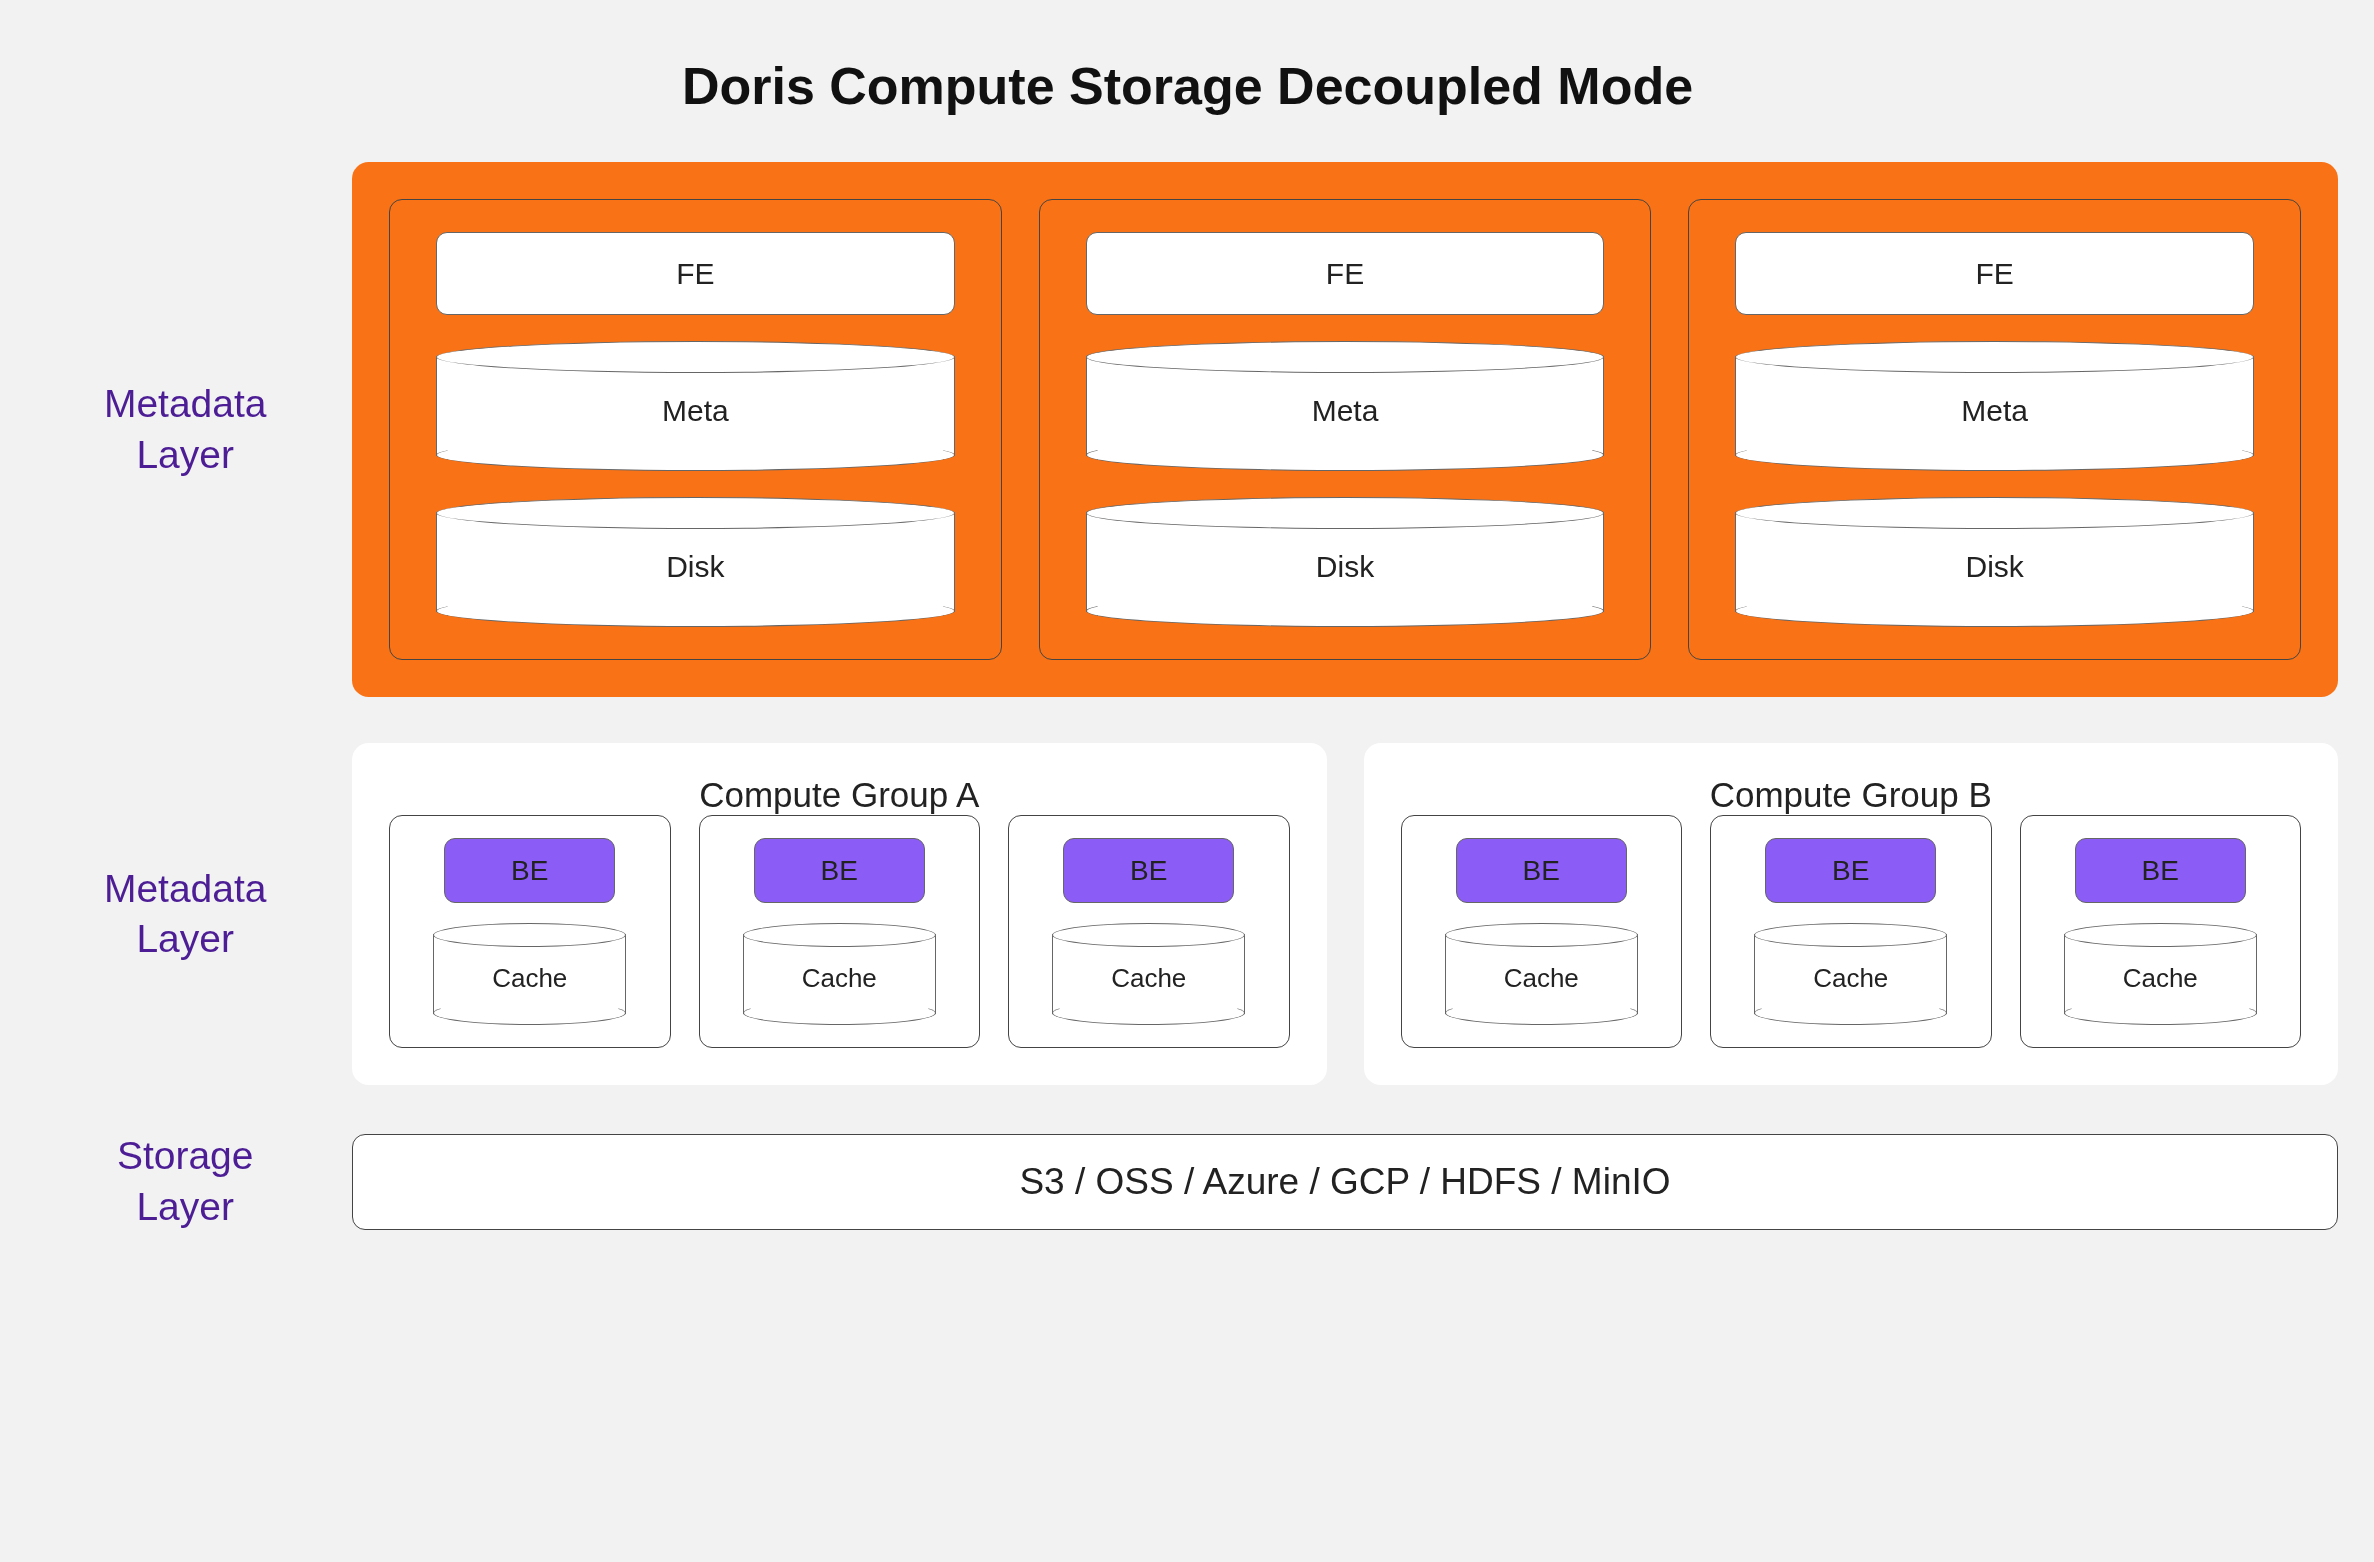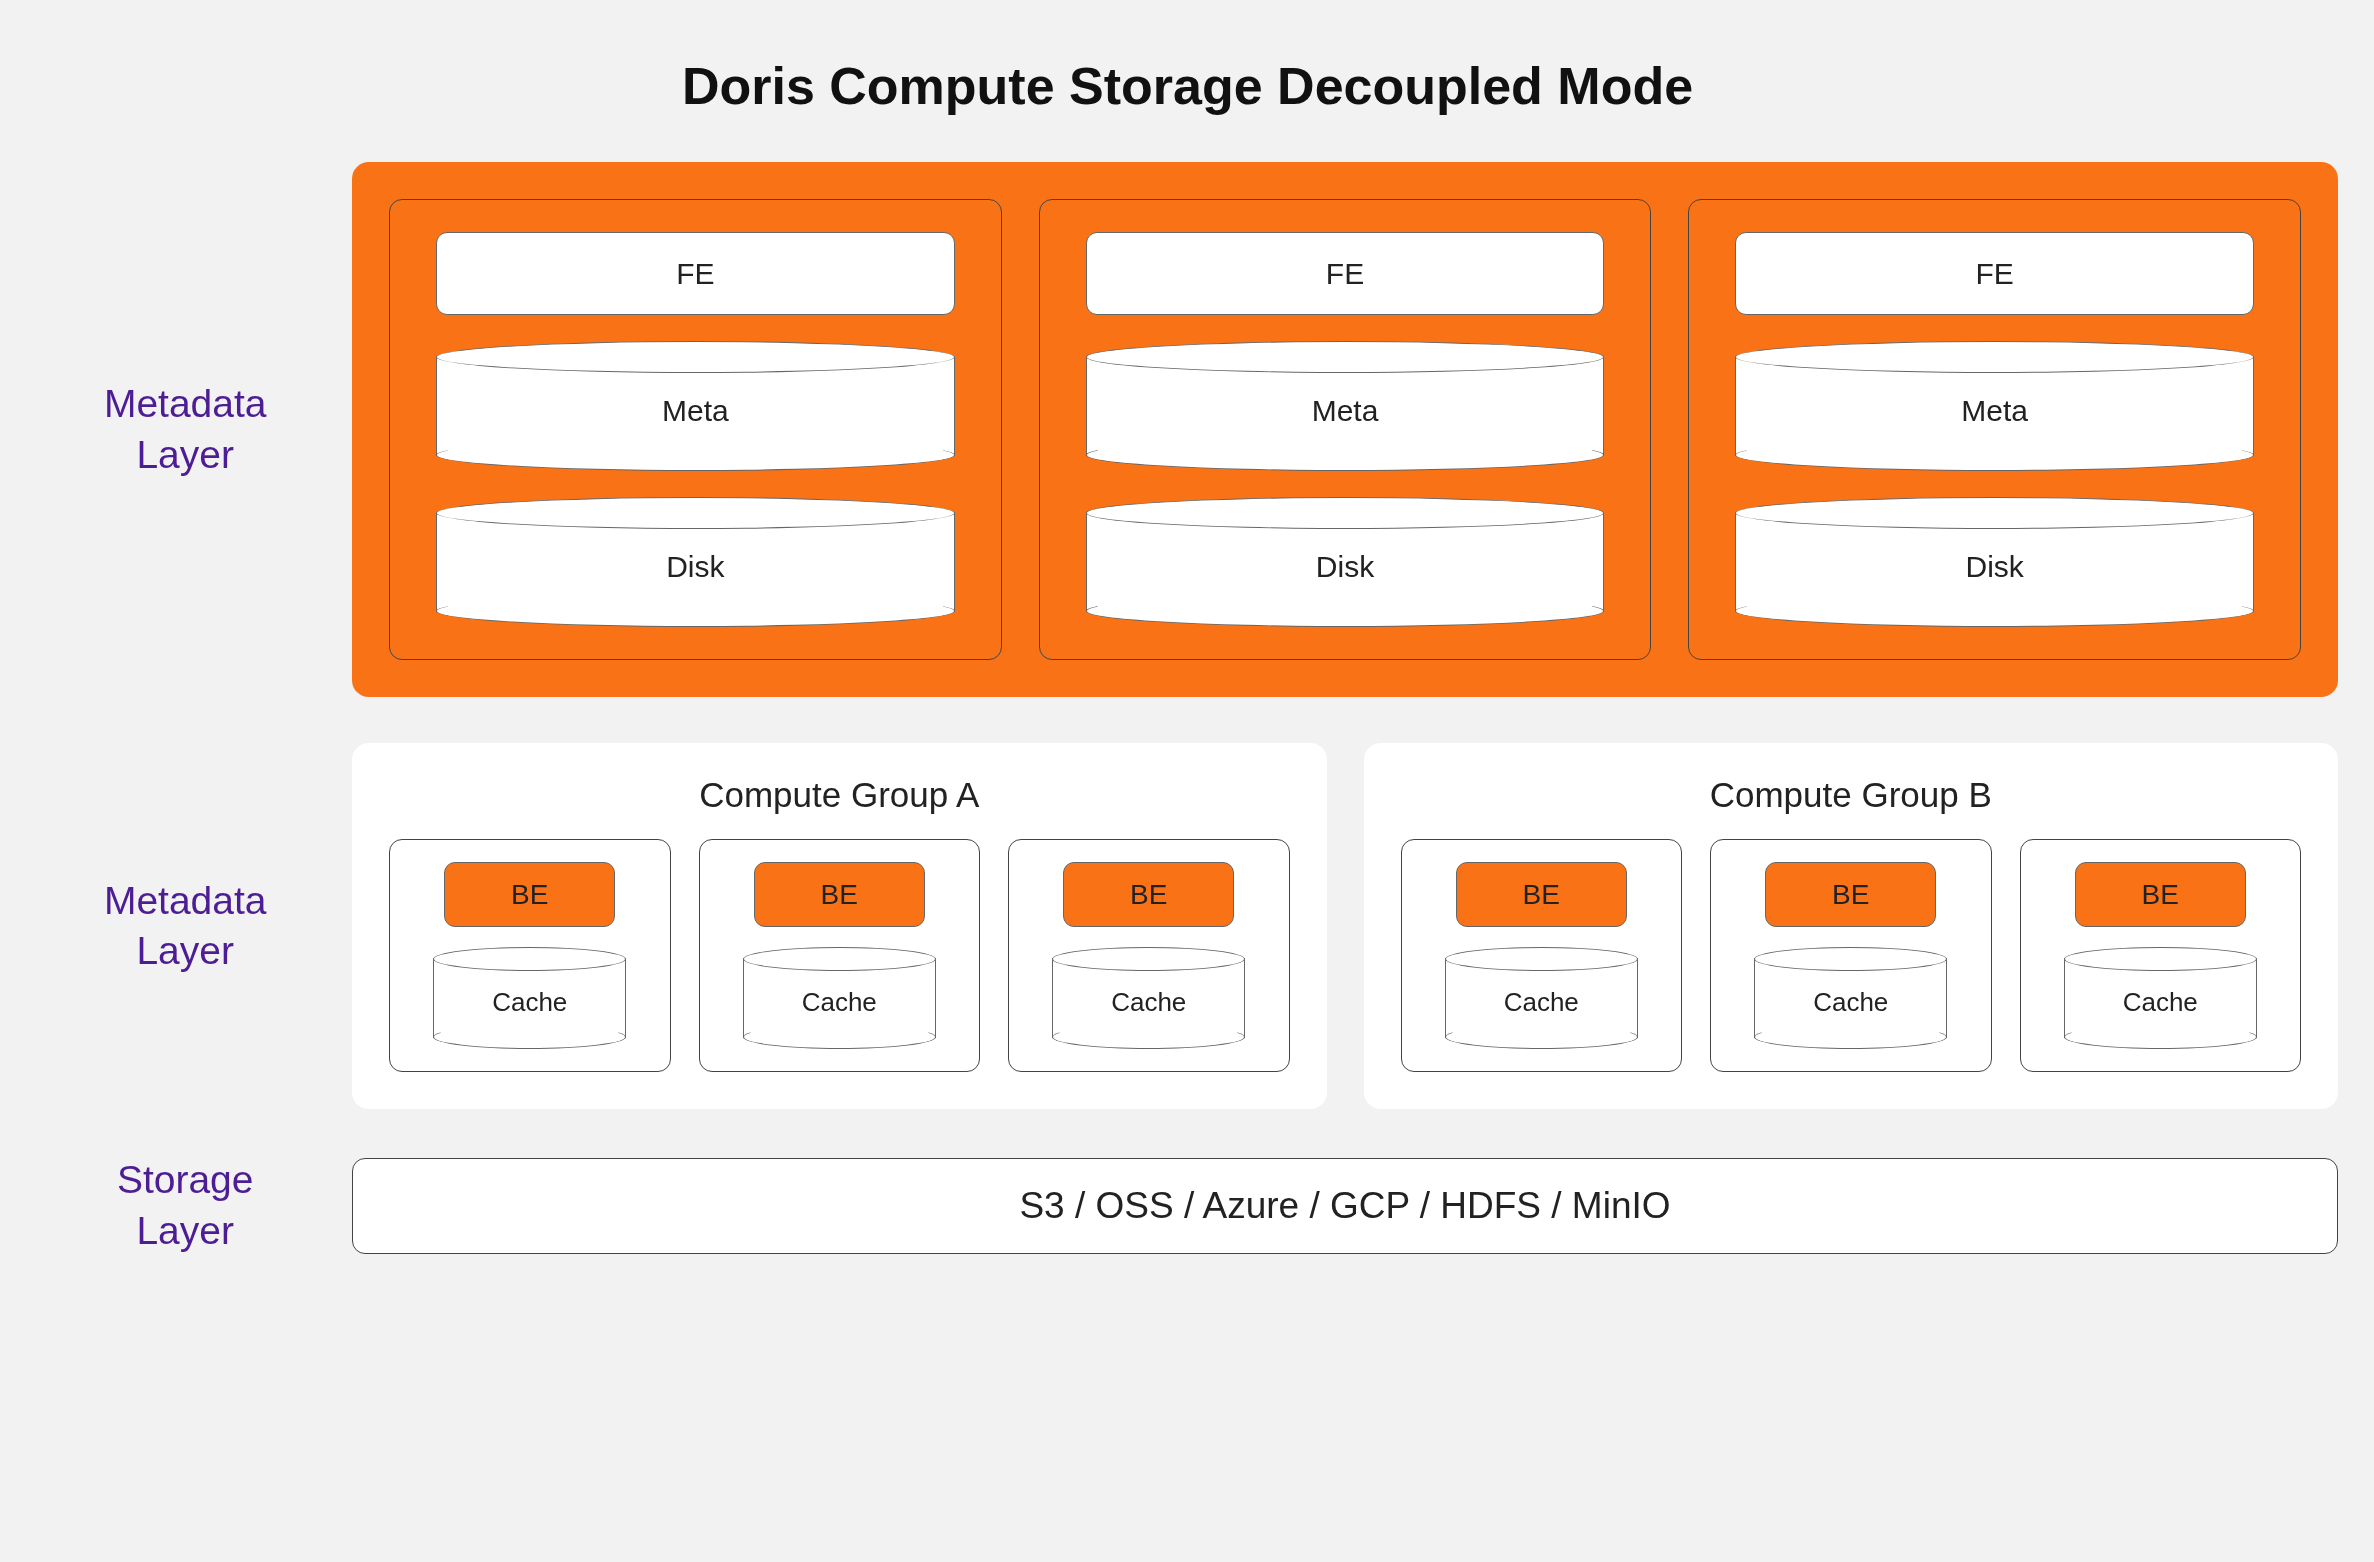--- a/index.html
+++ b/index.html
@@ -122,21 +122,20 @@
   }
 
   
   .group-panel {
     background: #fff;
     border-radius: 16.7px;
     padding: 32px 37px 37px 37px;
     flex: 1;
     display: flex;
     flex-direction: column;
-    gap: 24px;
   }
   .group-title {
     text-align: center;
     font-size: 35px;
     color: #222;
   }
   .be-row {
     display: flex;
     gap: 28px;
   }
@@ -152,21 +151,21 @@
   }
   .be-box {
     border: 1.9px solid #666;
     border-radius: 11px;
     width: 75%;
     height: 65px;
     display: flex;
     align-items: center;
     justify-content: center;
     font-size: 28px;
-    background: #f97316;
+    background: #8b5cf6;
   }
   .be-cyl {
     height: 102px;
     width: 85%;
   }
   .be-cyl .cyl-top, .be-cyl .cyl-bottom { height: 24px; }
   .be-cyl .cyl-body { top: 11px; bottom: 11px; }
   .be-cyl .cyl-label { font-size: 26px; padding-top: 7.4px; text-align: center; }
 
   

